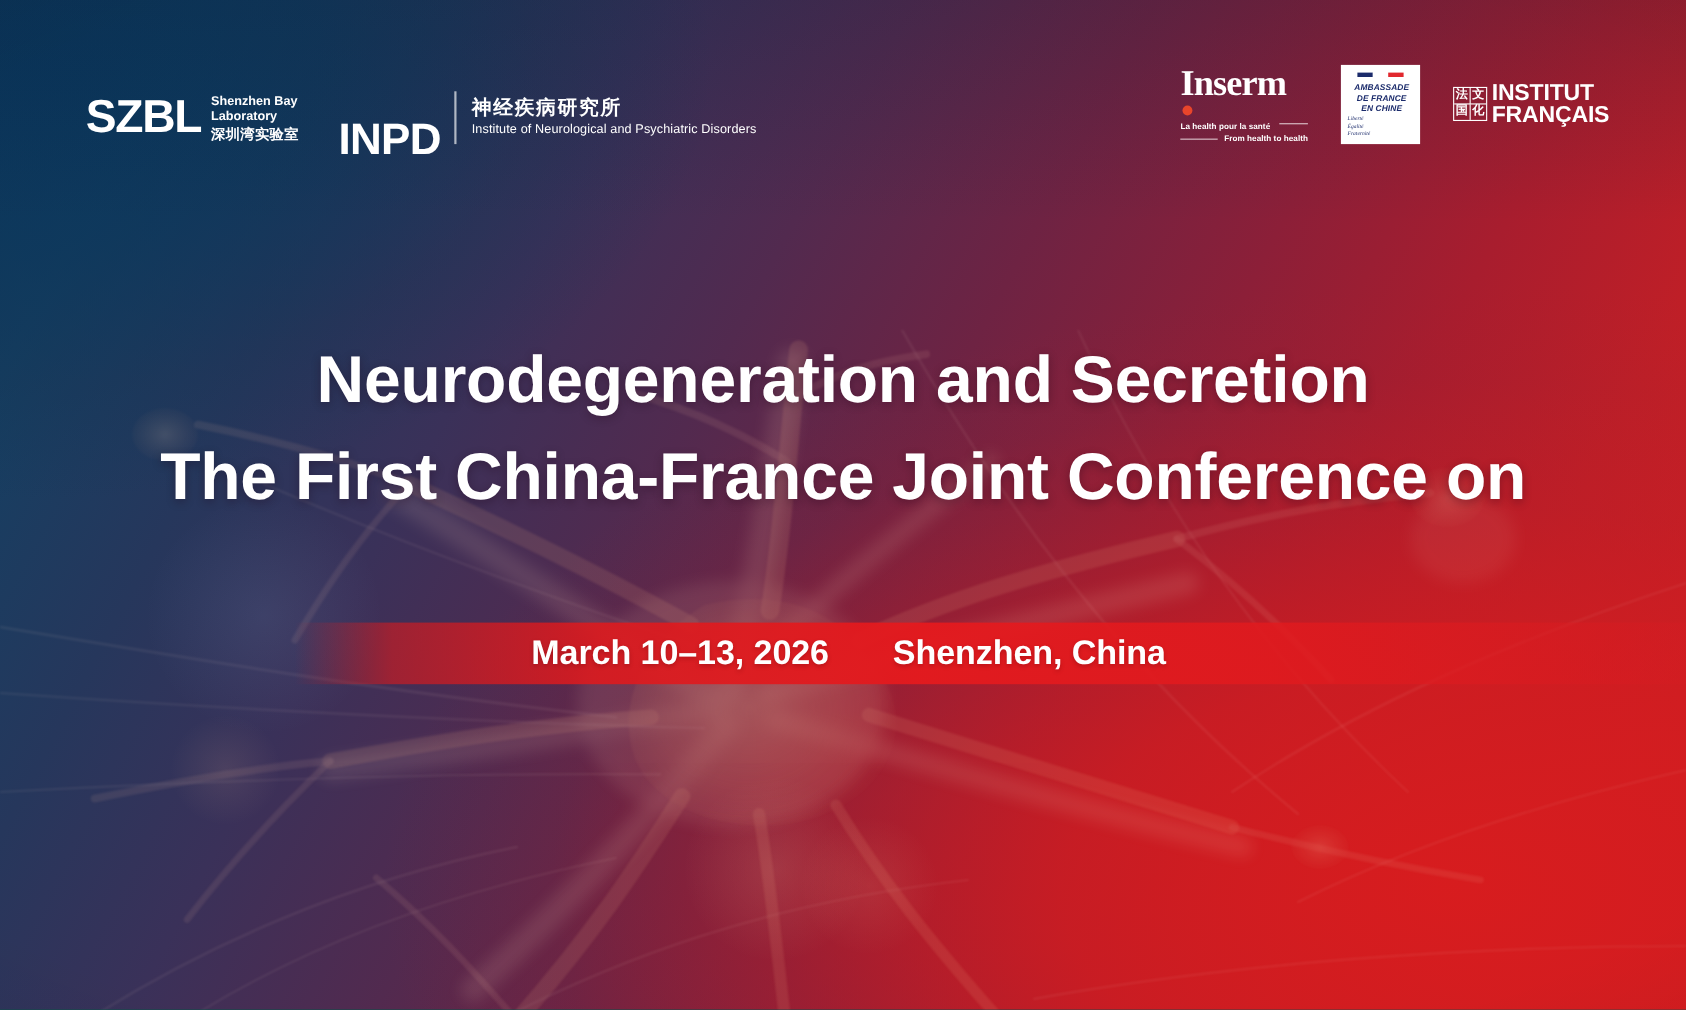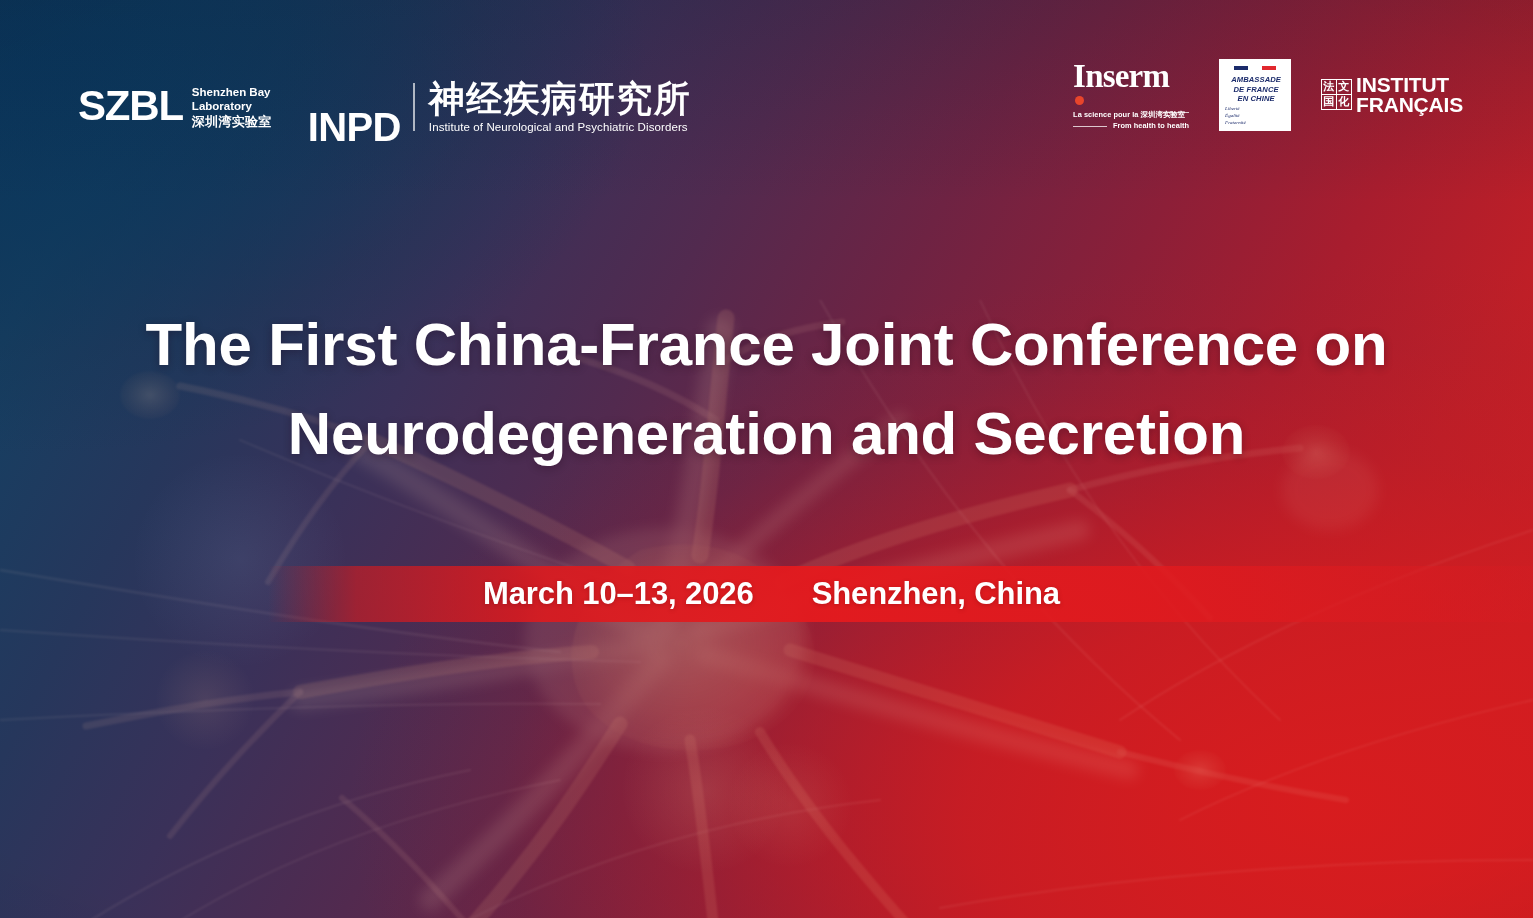--- a/index.html
+++ b/index.html
@@ -159,21 +159,21 @@
     margin-top: 41px;
   }
   .inpd-rule {
     width: 2px;
     height: 48px;
     background: rgba(255,255,255,0.65);
     margin: 0 14px 0 12px;
   }
   .inpd-text .cn {
     display: block;
-    font-size: 36px;
+    font-size: 18px;
     font-weight: 700;
     color: #ffffff;
     letter-spacing: 1.5px;
     line-height: 1.06;
     white-space: nowrap;
   }
   .inpd-text .en {
     display: block;
     font-size: 11.5px;
     font-weight: 400;
@@ -486,21 +486,21 @@
       </div>
 
     </div>
 
     <div class="logo-right">
 
       <div class="inserm">
         <div class="inserm-word">Inserm</div>
         <div class="inserm-dot"></div>
         <div class="inserm-tag">
-          <span class="l1">La science pour la 深圳湾实验室</span>
+          <span class="l1">La health pour la santé</span>
           <span class="l2">From health to health</span>
         </div>
         <div class="inserm-rule-a"></div>
         <div class="inserm-rule-b"></div>
       </div>
 
       <div class="ambassade">
         <div class="amb-flag">
           <i class="blue"></i>
             <i class="white"></i>
@@ -528,22 +528,22 @@
         <div class="if-word">
           <span>INSTITUT</span>
           <span>FRANÇAIS</span>
         </div>
       </div>
 
     </div>
   </div>
 
   <div class="title-block">
+    <div class="title-line">Neurodegeneration and Secretion</div>
     <div class="title-line">The First China-France Joint Conference on</div>
-    <div class="title-line">Neurodegeneration and Secretion</div>
   </div>
 
   <div class="band"></div>
   <div class="band-inner">
     <div class="band-text">March 10–13, 2026</div>
     <div class="band-text">Shenzhen, China</div>
   </div>
 
 </div>
 

